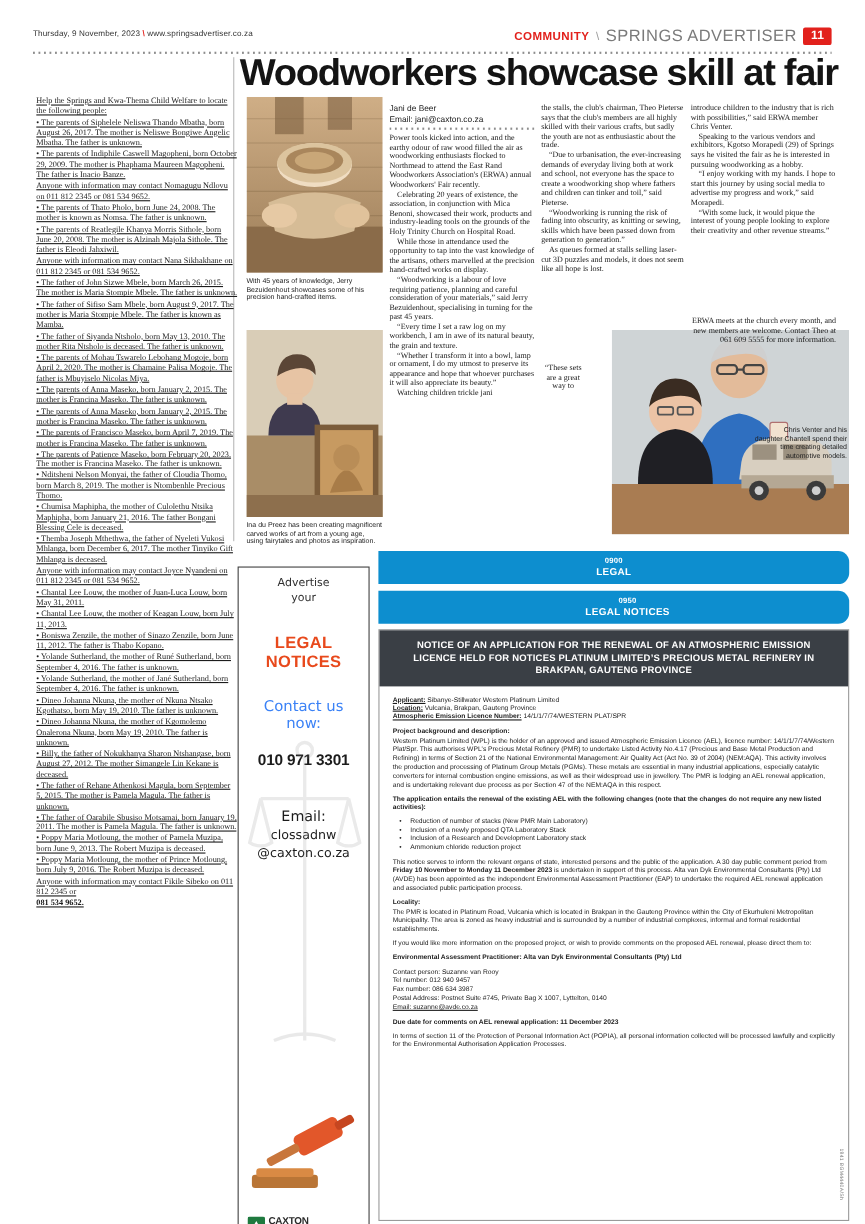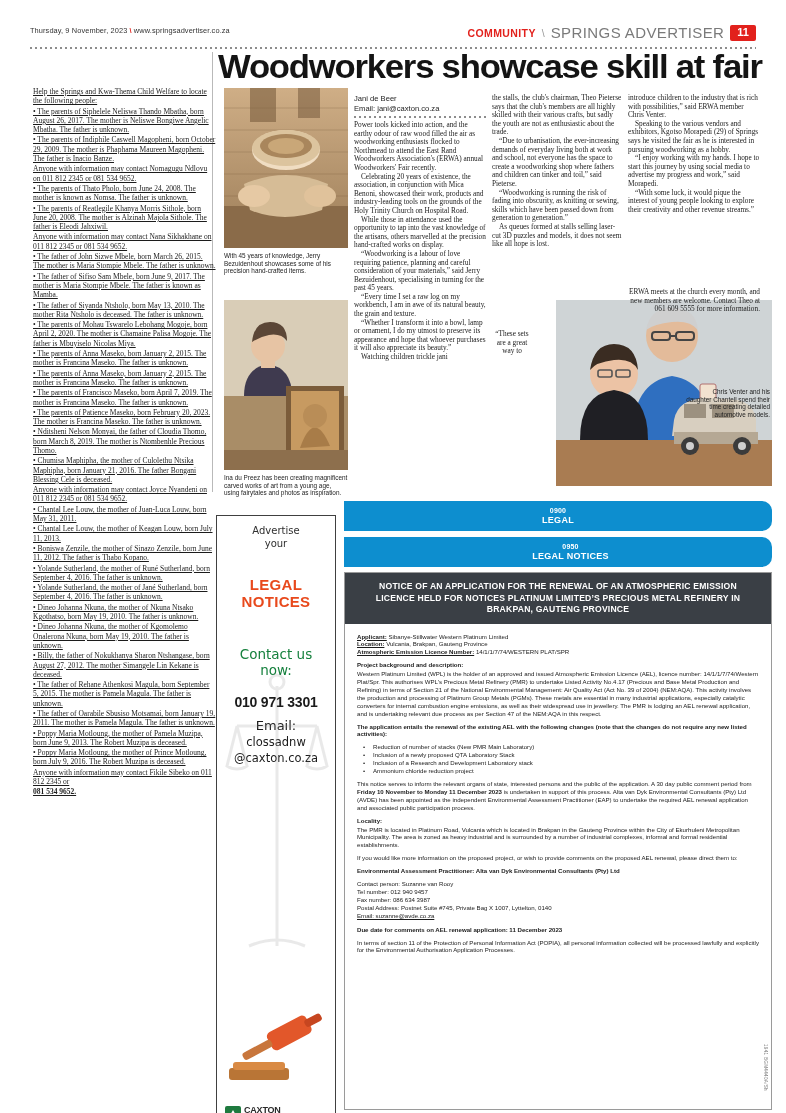--- a/index.html
+++ b/index.html
@@ -58,26 +58,26 @@
   .wrapcol { text-align:center; }
   .wrapcol p { text-indent:0; }
 
   
   .adbox { position:absolute; left:216px; top:515px; width:120px; height:614px;
            border:1px solid #404040; background:#fff; overflow:hidden; }
   .ad-head { text-align:center; font-size:10px; color:#2f2f2f; font-weight:400;
              padding-top:8px; line-height:13px; font-family:"DejaVu Sans", sans-serif; }
   .ad-legal { text-align:center; color:#e8491c; font-weight:700; font-size:15px;
               line-height:17px; margin-top:26px; letter-spacing:.3px; }
-  .ad-contact { text-align:center; color:#15803d; font-size:13.5px; line-height:16px;
-                margin-top:36px; font-family:"DejaVu Sans", sans-serif; }
+  .ad-contact { text-align:center; color:#3b82f6; font-size:13.5px; line-height:16px;
+                margin-top:24px; font-family:"DejaVu Sans", sans-serif; }
   .ad-phone { text-align:center; color:#1b1b1b; font-size:14px; font-weight:700;
               margin-top:16px; letter-spacing:-.2px; }
   .ad-email { text-align:center; color:#1b1b1b; font-size:13px; line-height:16px;
-              margin-top:8px; font-family:"DejaVu Sans", sans-serif; }
+              margin-top:37px; font-family:"DejaVu Sans", sans-serif; }
   .ad-email .small { font-size:11.5px; }
   .ad-watermark { position:absolute; left:8px; top:150px; width:104px; height:300px;
                   opacity:.18; }
   .ad-gavel { position:absolute; left:6px; bottom:38px; width:108px; height:80px; }
   .ad-logo { position:absolute; left:8px; bottom:6px; display:flex; align-items:center; gap:3px; }
   .ad-logo-txt { font-size:9px; font-weight:700; color:#2a2a2a; letter-spacing:-.2px; }
   .ad-logo-sub { font-size:7px; color:#e2211c; font-weight:700; }
 
   
   .bluebar { position:absolute; background:#0d8ecf; color:#fff; text-align:center;
@@ -127,29 +127,30 @@
 
   <div class="leftcol">
     <p>Help the Springs and Kwa-Thema Child Welfare to locate the following people:</p>
     <p>• The parents of Siphelele Neliswa Thando Mbatha, born August 26, 2017. The mother is Neliswe Bongiwe Angelic Mbatha. The father is unknown.</p>
     <p>• The parents of Indiphile Caswell Magopheni, born October 29, 2009. The mother is Phaphama Maureen Magopheni. The father is Inacio Banze.</p>
     <p>Anyone with information may contact Nomagugu Ndlovu on 011 812 2345 or 081 534 9652.</p>
     <p>• The parents of Thato Pholo, born June 24, 2008. The mother is known as Nomsa. The father is unknown.</p>
     <p>• The parents of Reatlegile Khanya Morris Sithole, born June 20, 2008. The mother is Alzinah Majola Sithole. The father is Eleodi Jahxiwil.</p>
     <p>Anyone with information may contact Nana Sikhakhane on 011 812 2345 or 081 534 9652.</p>
     <p>• The father of John Sizwe Mbele, born March 26, 2015. The mother is Maria Stompie Mbele. The father is unknown.</p>
-    <p>• The father of Sifiso Sam Mbele, born June 9, 2017. The mother is Maria Stompie Mbele. The father is known as Mamba.</p>
+    <p>• The father of Sifiso Sam Mbele, born August 9, 2017. The mother is Maria Stompie Mbele. The father is known as Mamba.</p>
     <p>• The father of Siyanda Ntsholo, born May 13, 2010. The mother Rita Ntsholo is deceased. The father is unknown.</p>
     <p>• The parents of Mohau Tswarelo Lebohang Mogoje, born April 2, 2020. The mother is Chamaine Palisa Mogoje. The father is Mbuyiselo Nicolas Miya.</p>
     <p>• The parents of Anna Maseko, born January 2, 2015. The mother is Francina Maseko. The father is unknown.</p>
     <p>• The parents of Anna Maseko, born January 2, 2015. The mother is Francina Maseko. The father is unknown.</p>
     <p>• The parents of Francisco Maseko, born April 7, 2019. The mother is Francina Maseko. The father is unknown.</p>
     <p>• The parents of Patience Maseko, born February 20, 2023. The mother is Francina Maseko. The father is unknown.</p>
     <p>• Nditsheni Nelson Monyai, the father of Cloudia Thomo, born March 8, 2019. The mother is Ntombenhle Precious Thomo.</p>
     <p>• Chumisa Maphipha, the mother of Culolethu Ntsika Maphipha, born January 21, 2016. The father Bongani Blessing Cele is deceased.</p>
+    <p>• Themba Joseph Mthethwa, the father of Nyeleti Vukosi Mhlanga, born December 6, 2017. The mother Tinyiko Gift Mhlanga is deceased.</p>
     <p>Anyone with information may contact Joyce Nyandeni on 011 812 2345 or 081 534 9652.</p>
     <p>• Chantal Lee Louw, the mother of Juan-Luca Louw, born May 31, 2011.</p>
     <p>• Chantal Lee Louw, the mother of Keagan Louw, born July 11, 2013.</p>
     <p>• Boniswa Zenzile, the mother of Sinazo Zenzile, born June 11, 2012. The father is Thabo Kopano.</p>
     <p>• Yolande Sutherland, the mother of Runé Sutherland, born September 4, 2016. The father is unknown.</p>
     <p>• Yolande Sutherland, the mother of Jané Sutherland, born September 4, 2016. The father is unknown.</p>
     <p>• Dineo Johanna Nkuna, the mother of Nkuna Ntsako Kgothatso, born May 19, 2010. The father is unknown.</p>
     <p>• Dineo Johanna Nkuna, the mother of Kgomolemo Onalerona Nkuna, born May 19, 2010. The father is unknown.</p>
     <p>• Billy, the father of Nokukhanya Sharon Ntshangase, born August 27, 2012. The mother Simangele Lin Kekane is deceased.</p>
     <p>• The father of Rehane Athenkosi Magula, born September 5, 2015. The mother is Pamela Magula. The father is unknown.</p>

